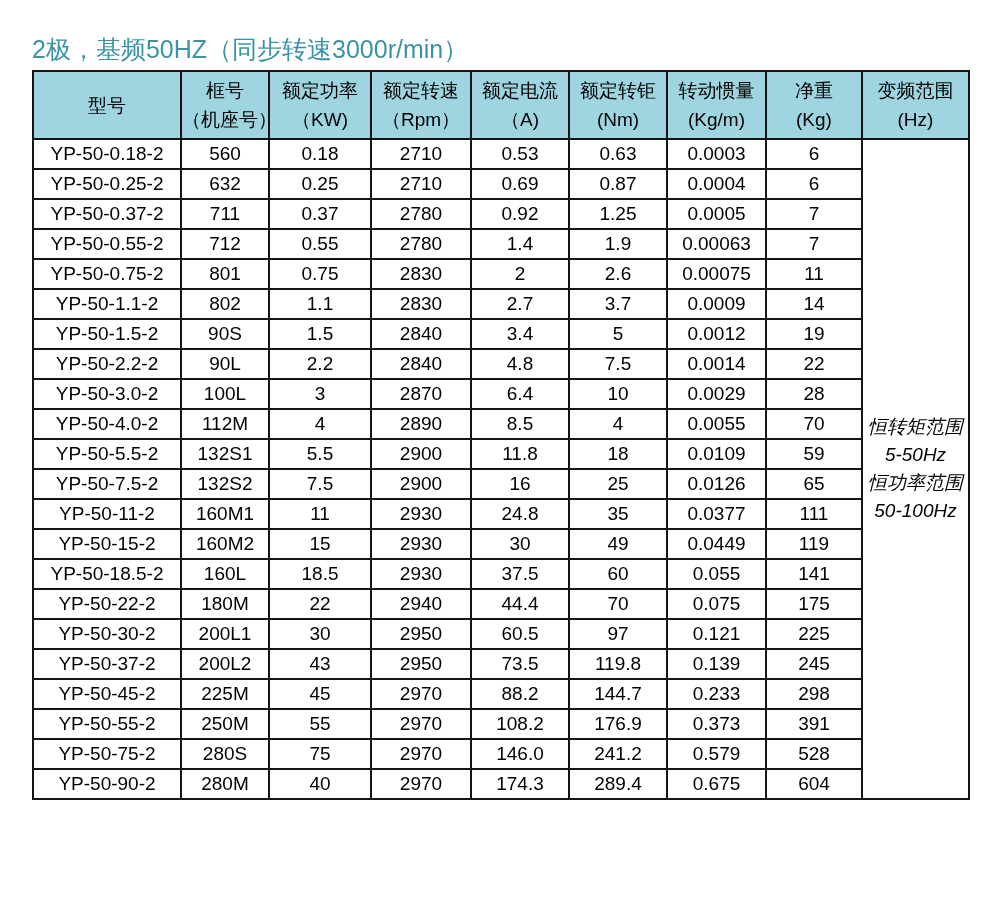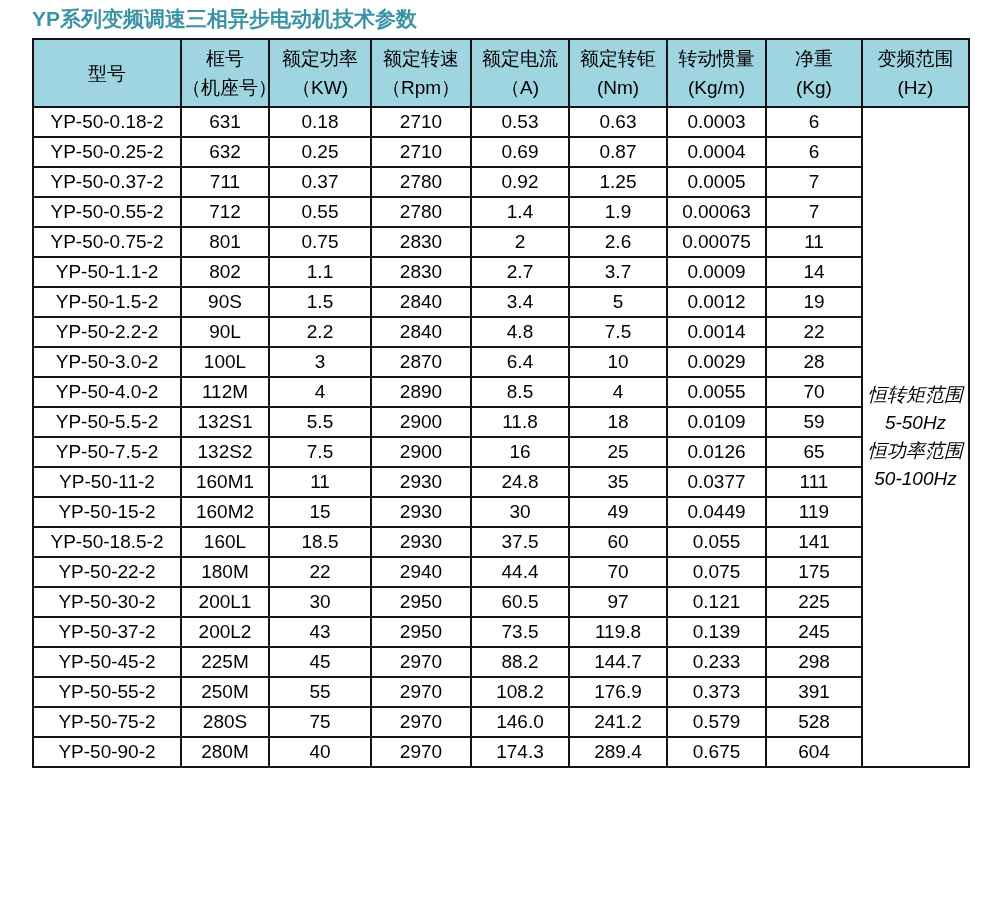--- a/index.html
+++ b/index.html
@@ -74,21 +74,21 @@
   col.c-current { width: 98px; }
   col.c-torque  { width: 98px; }
   col.c-inertia { width: 99px; }
   col.c-weight  { width: 96px; }
   col.c-freq    { width: 107px; }
 </style>
 </head>
 <body>
 
 <div class="page">
-  <h1 class="doc-title">YP系列变频调速三相异步电动机技术参数</h1>
+  <h2 class="doc-subtitle">2极，基频50HZ（同步转速3000r/min）</h2>
 
   <table class="spec-table">
     <colgroup>
       <col class="c-model">
         <col class="c-frame">
         <col class="c-power">
       <col class="c-speed">
         <col class="c-current">
         <col class="c-torque">
       <col class="c-inertia">
@@ -130,21 +130,21 @@
           </th>
           <th>
             <div>变频范围</div>
             <div>(Hz)</div>
           </th>
         </tr>
     </thead>
     <tbody>
         <tr>
           <td>YP-50-0.18-2</td>
-          <td>631</td>
+          <td>560</td>
           <td>0.18</td>
           <td>2710</td>
           <td>0.53</td>
           <td>0.63</td>
           <td>0.0003</td>
           <td>6</td>
           <td rowspan="22" class="freq-note">
             <div>恒转矩范围</div>
             <div>5-50Hz</div>
             <div>恒功率范围</div>

